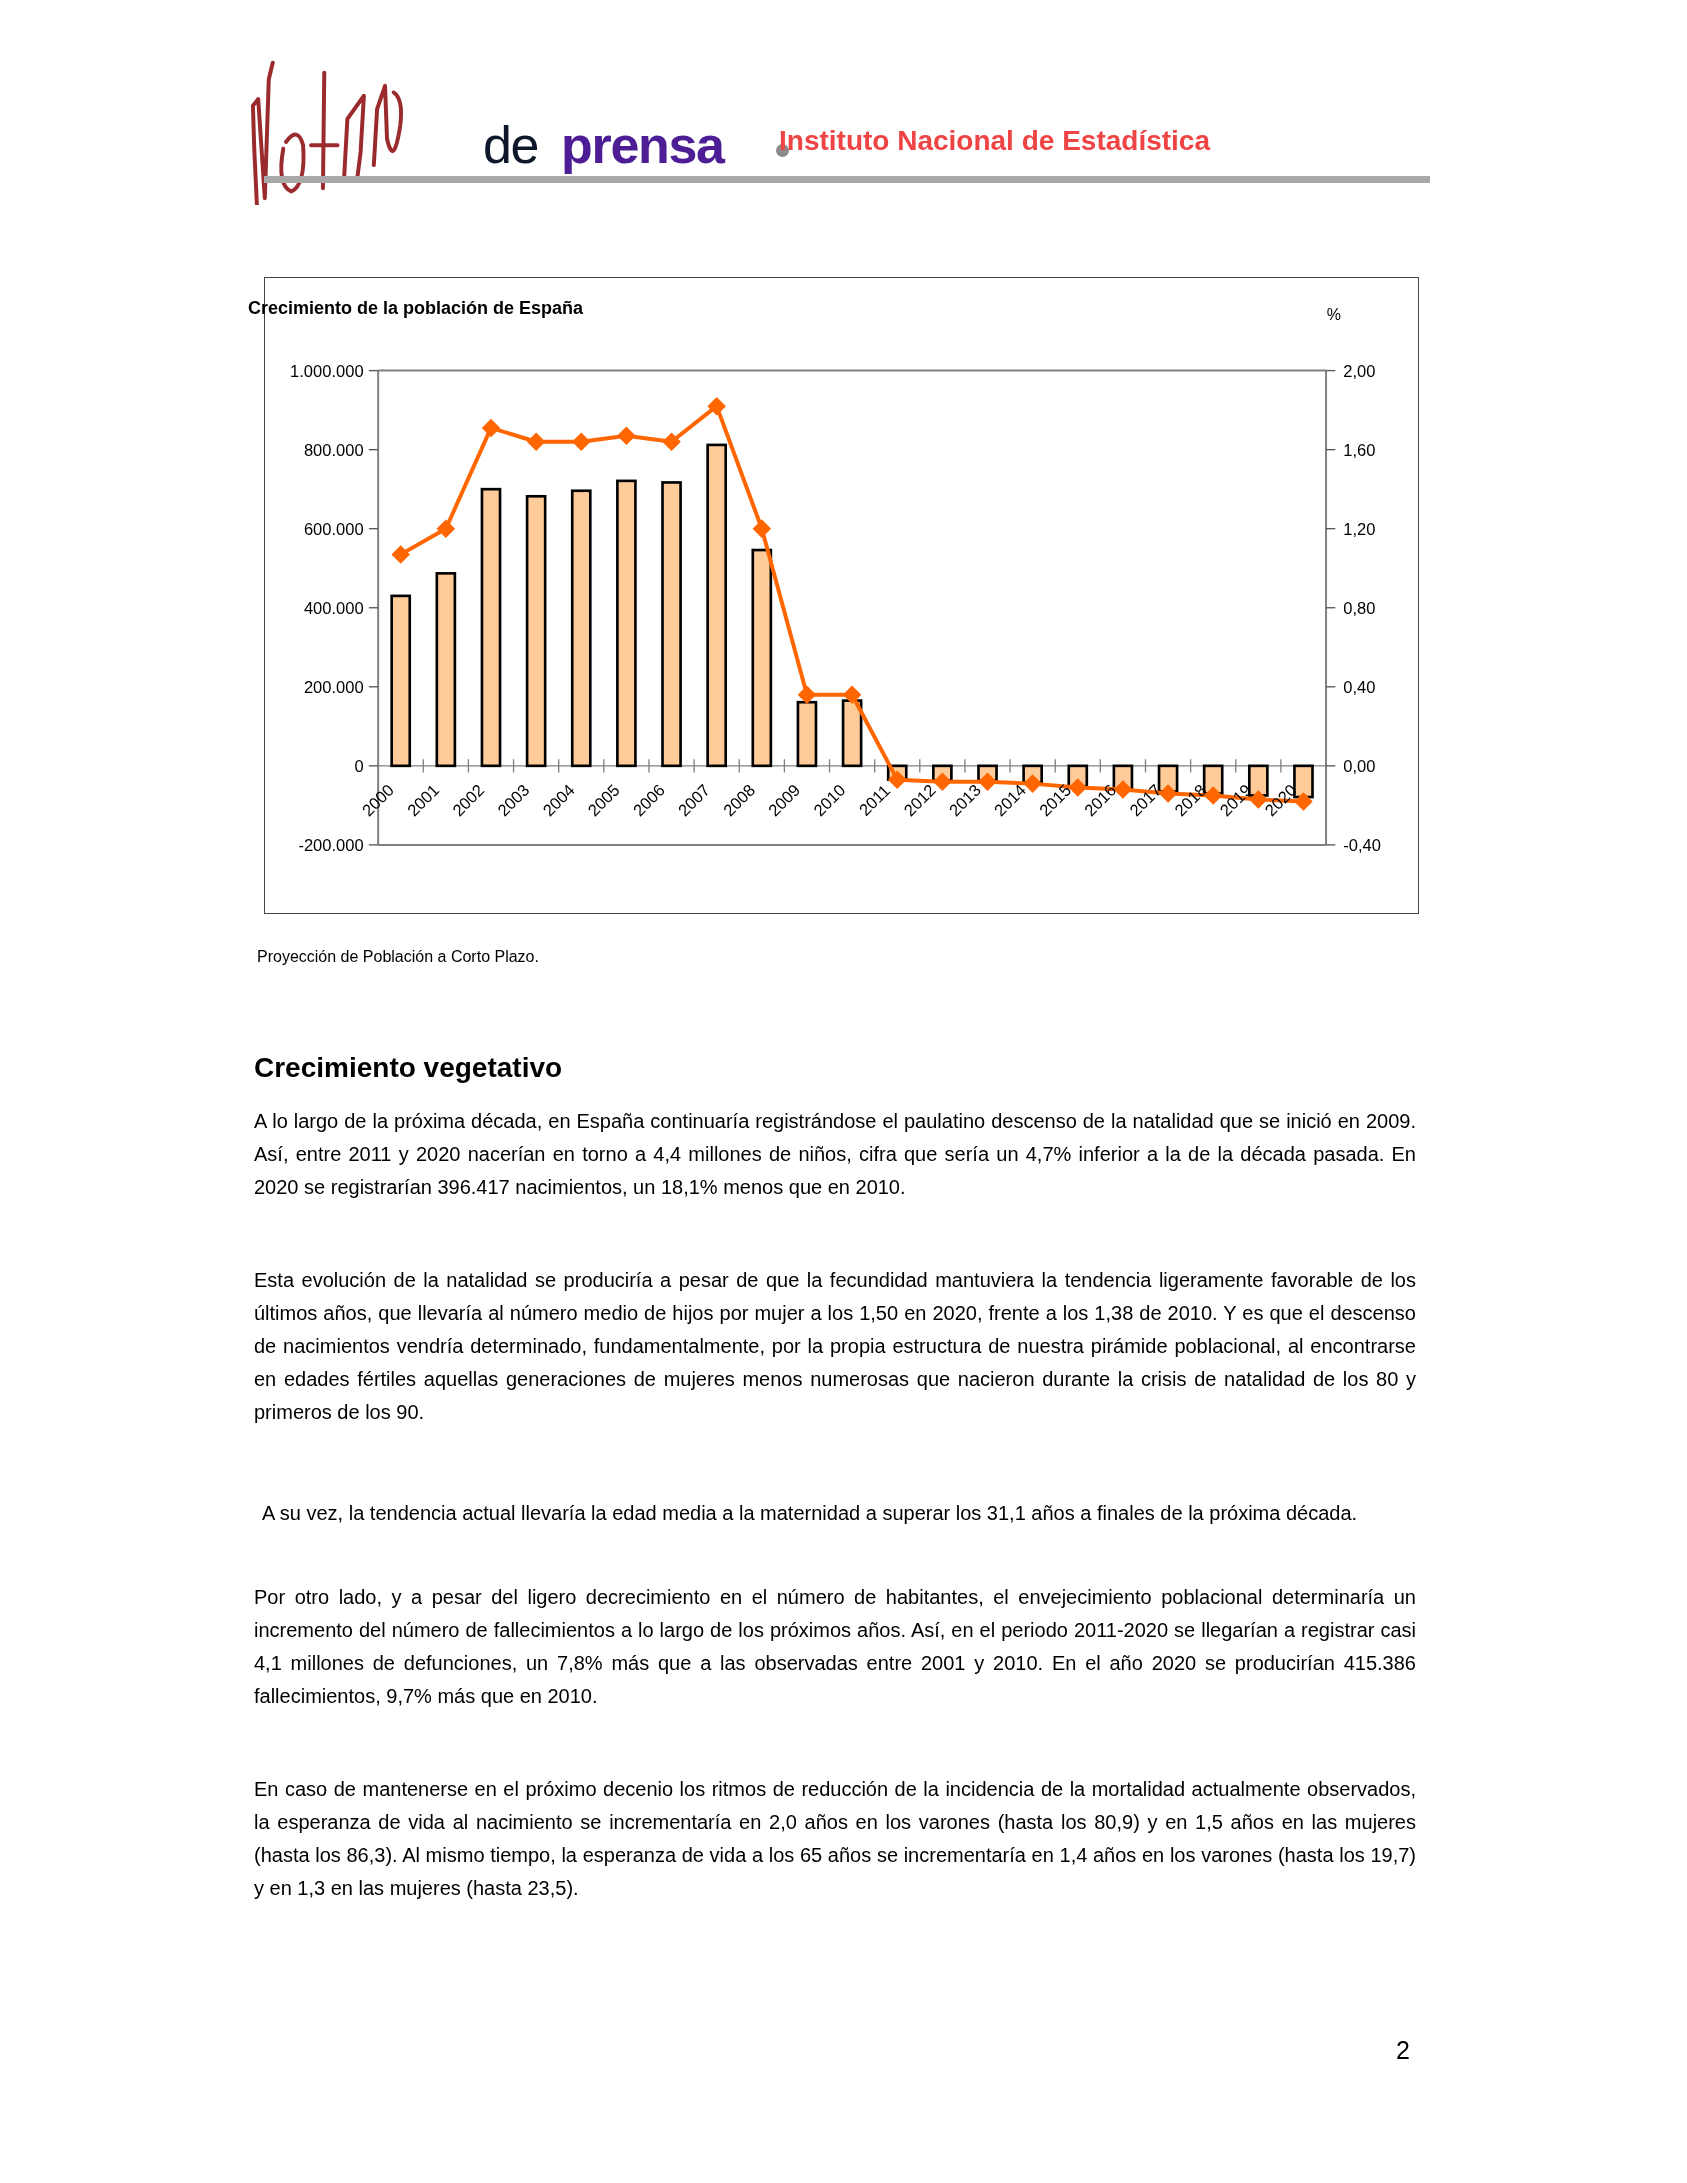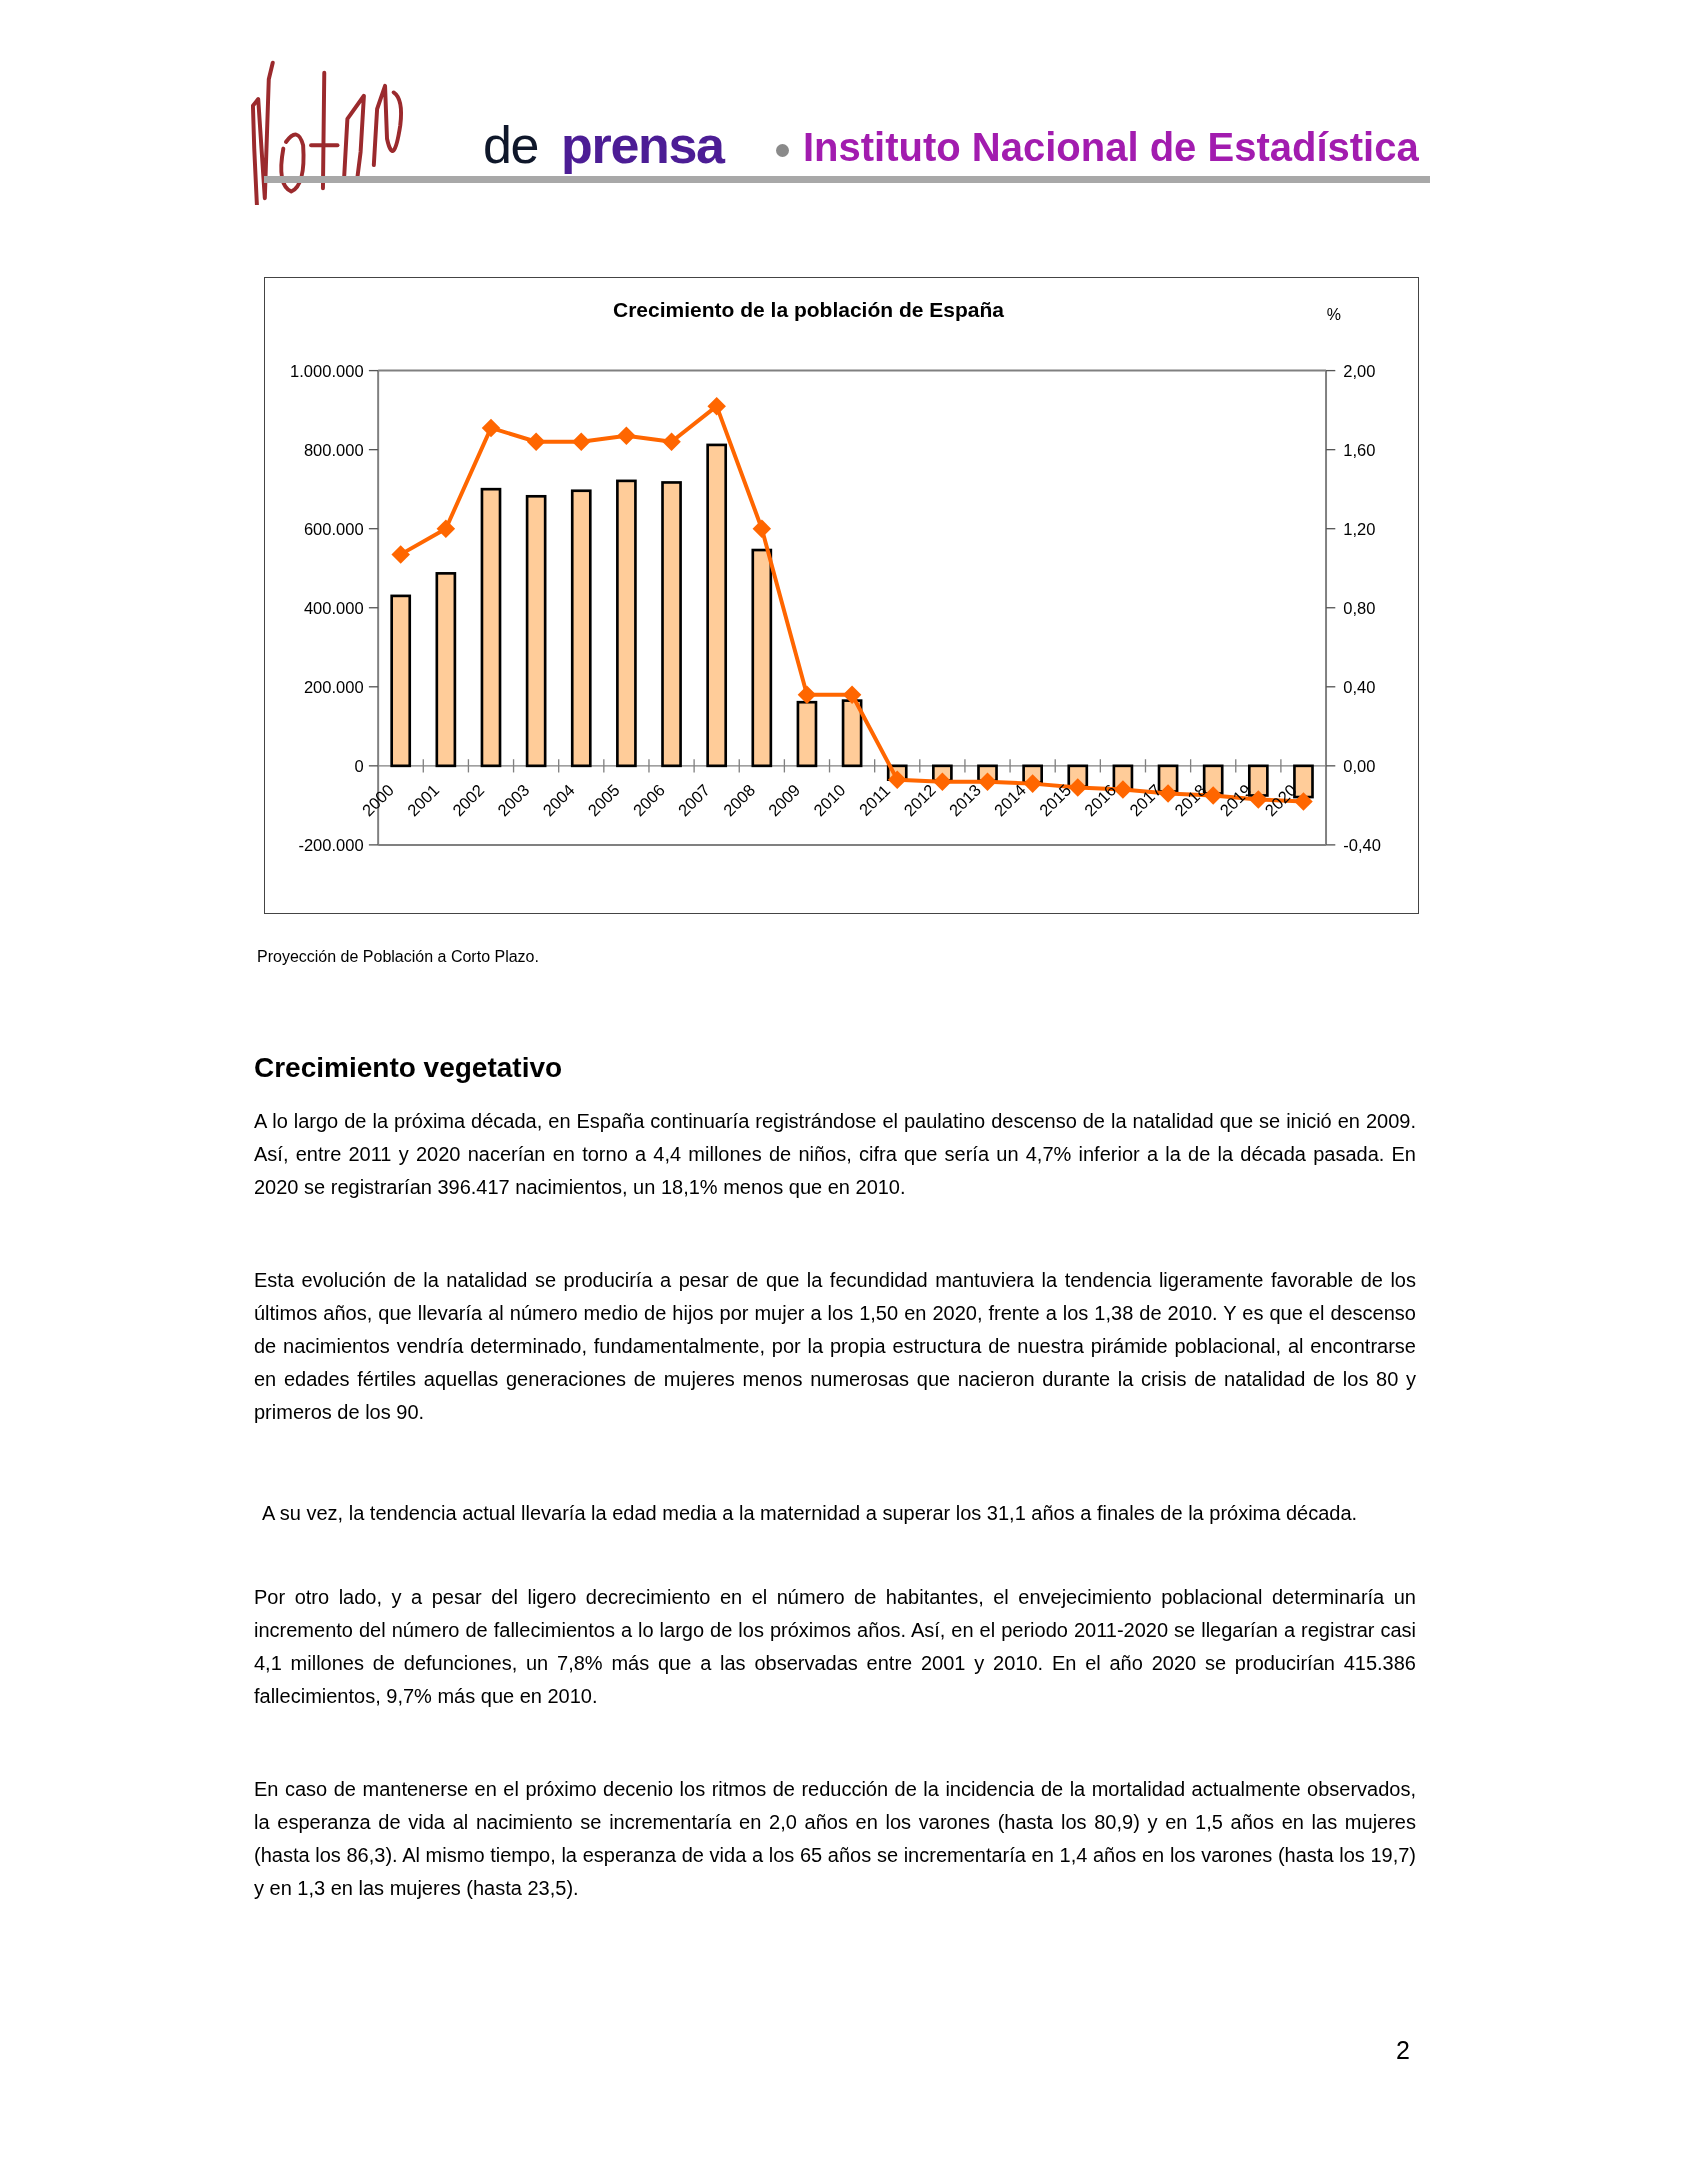--- a/index.html
+++ b/index.html
@@ -4,26 +4,26 @@
 <style>
   html, body { margin: 0; padding: 0; background: #ffffff; }
   body { width: 1687px; height: 2183px; position: relative; overflow: hidden; font-family: "Liberation Sans", sans-serif; color: #000; }
 
   
   .header { position: absolute; left: 245px; top: 46px; width: 1184px; height: 159px; }
   .logo-notas { position: absolute; left: 0; top: 0; width: 218px; height: 159px; }
   .logo-de { position: absolute; left: 238px; top: 69px; font-size: 52px; color: #0f172a; letter-spacing: -1.3px; }
   .logo-prensa { position: absolute; left: 316px; top: 69px; font-size: 52px; font-weight: bold; color: #4c1d95; letter-spacing: -1.3px; }
   .logo-dot { position: absolute; left: 531px; top: 98px; width: 13.2px; height: 13.2px; border-radius: 50%; background: #8a8a8a; }
-  .logo-ine { position: absolute; left: 558px; top: 79px; font-size: 40px; font-weight: bold; color: #a21caf; letter-spacing: 0px; white-space: nowrap; }
+  .logo-ine { position: absolute; left: 534px; top: 79px; font-size: 28px; font-weight: bold; color: #ef4444; letter-spacing: 0px; white-space: nowrap; }
   .header-rule { position: absolute; left: 18.5px; top: 130px; width: 1166px; height: 6.6px; background: #a8a8a8; }
 
   
   .chart-frame { position: absolute; left: 264px; top: 277px; width: 1155px; height: 637px; border: 1.3px solid #444; box-sizing: border-box; }
-  .chart-title { position: absolute; left: 0; width: 100%; top: 20px; text-align: center; font-size: 21px; font-weight: bold; }
+  .chart-title { position: absolute; left: 16px; width: 100%; top: 20px; text-align: left; font-size: 18px; font-weight: bold; }
   .chart-title span { position: relative; left: -33px; }
   .pct-label { position: absolute; right: 77px; top: 28px; font-size: 16px; }
   #chart-svg { position: absolute; left: 0; top: 0; }
   .legend { position: absolute; left: 258px; top: 595px; height: 26.5px; display: flex; align-items: center; font-size: 18.5px; white-space: nowrap; }
   .legend-swatch-bar { width: 46px; height: 14.6px; background: #ffcc99; border: 2px solid #000; box-sizing: border-box; margin-right: 6.6px; }
   .legend-swatch-line { width: 53px; height: 20px; position: relative; margin: 0 5.3px; }
   .legend-swatch-line::before { content: ""; position: absolute; left: 0; right: 0; top: 8.6px; height: 3.3px; background: #ff6600; }
   .legend-swatch-line::after { content: ""; position: absolute; left: 20.5px; top: 4px; width: 11.2px; height: 11.2px; background: #ff6600; transform: rotate(45deg); }
 
   

